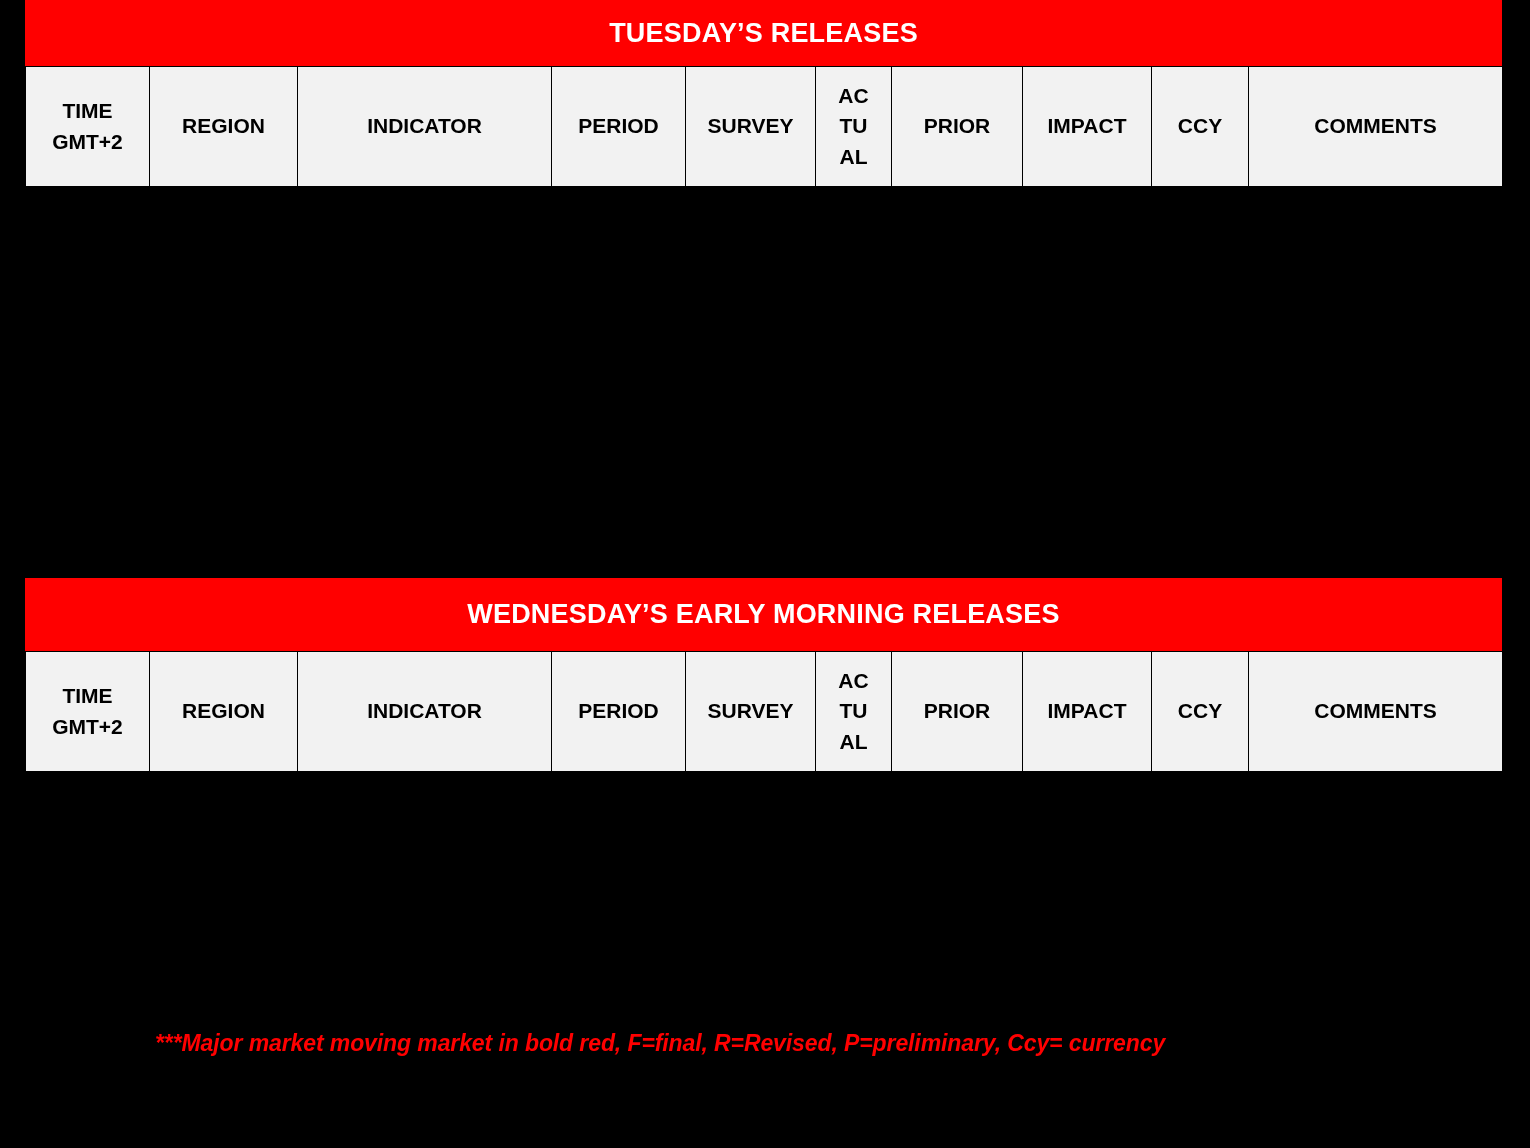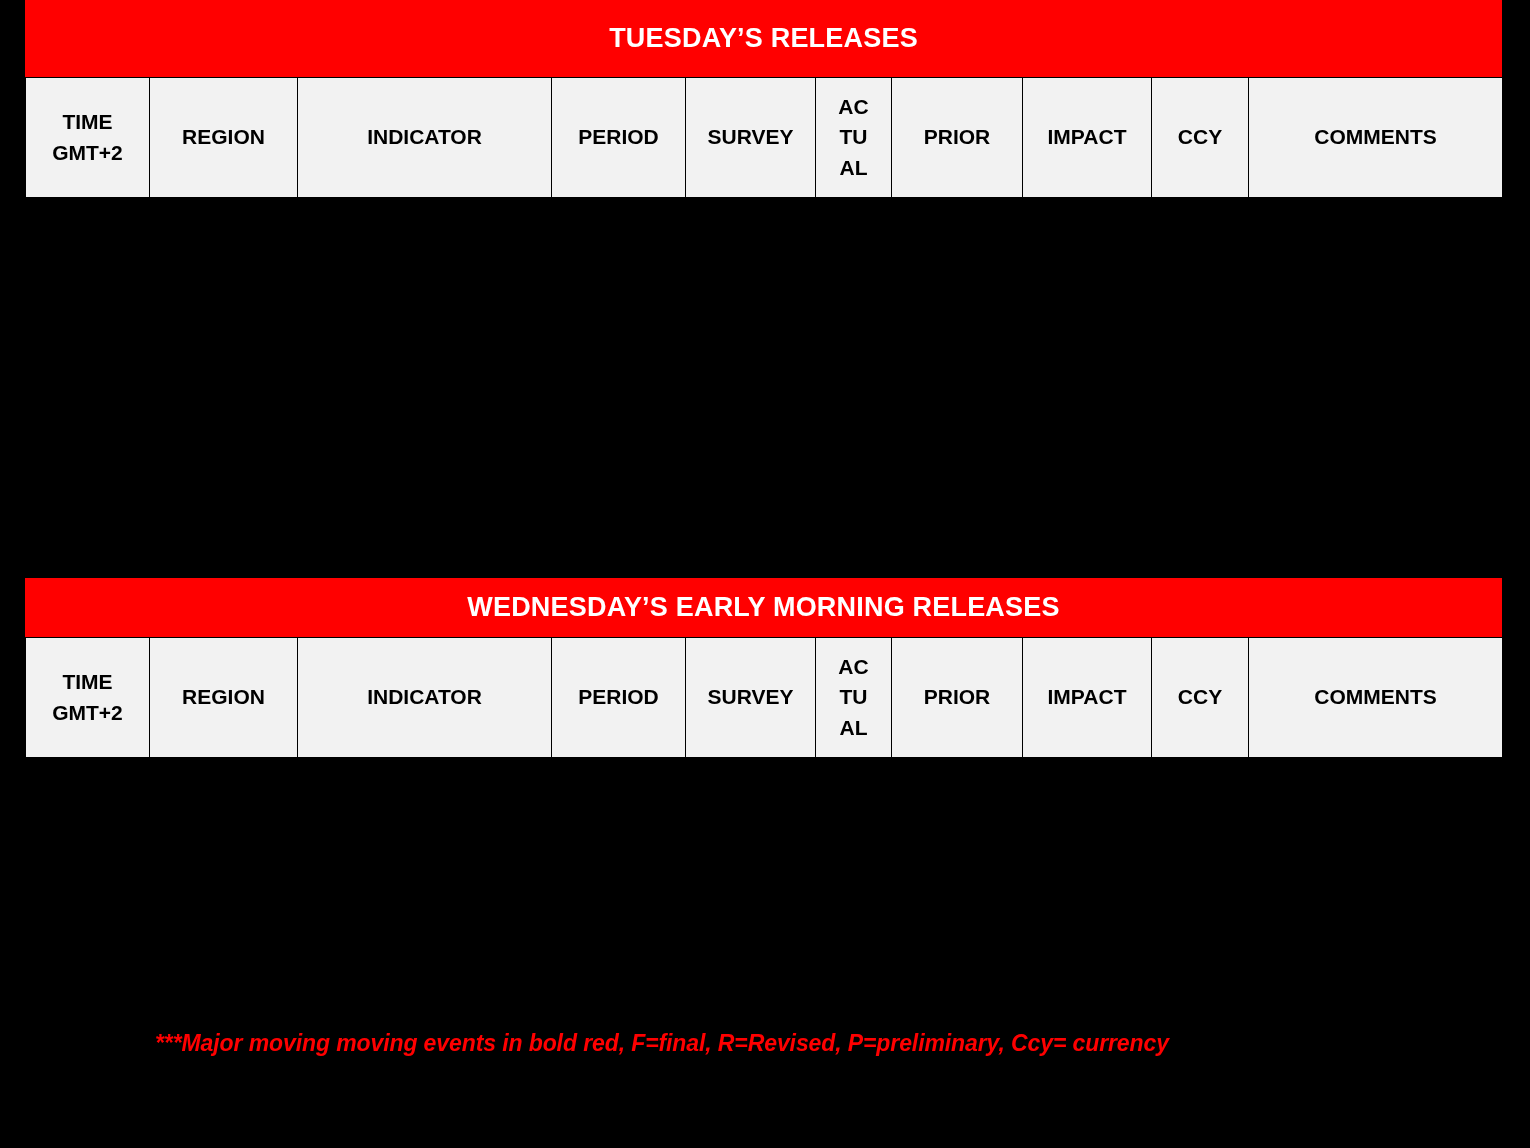--- a/index.html
+++ b/index.html
@@ -32,22 +32,22 @@
     font-weight: bold;
     font-size: 27px;
     text-align: center;
     letter-spacing: 0.2px;
     box-sizing: border-box;
     display: flex;
     align-items: center;
     justify-content: center;
   }
 
-  #table-tuesday .banner { height: 77px; }
-  #table-wednesday .banner { height: 59px; }
+  #table-tuesday .banner { height: 66px; }
+  #table-wednesday .banner { height: 73px; }
 
   table.grid {
     border-collapse: collapse;
     table-layout: fixed;
     width: 1477px;
     background: #7dd3fc;
   }
 
   table.grid th {
     background: #F2F2F2;
@@ -182,13 +182,13 @@
         <th>PRIOR</th>
         <th>IMPACT</th>
         <th>CCY</th>
         <th>COMMENTS</th>
       </tr>
     </thead>
     <tbody></tbody>
   </table>
 </div>
 
-<div class="footnote">***Major moving moving events in bold red, F=final, R=Revised, P=preliminary, Ccy= currency</div>
+<div class="footnote">***Major market moving market in bold red, F=final, R=Revised, P=preliminary, Ccy= currency</div>
 
 </body></html>

